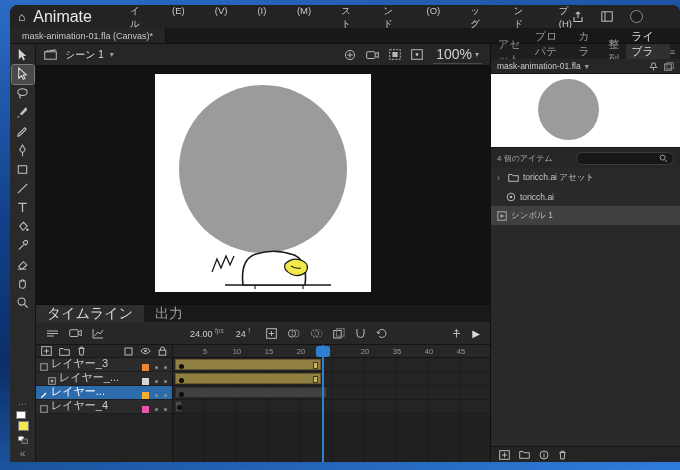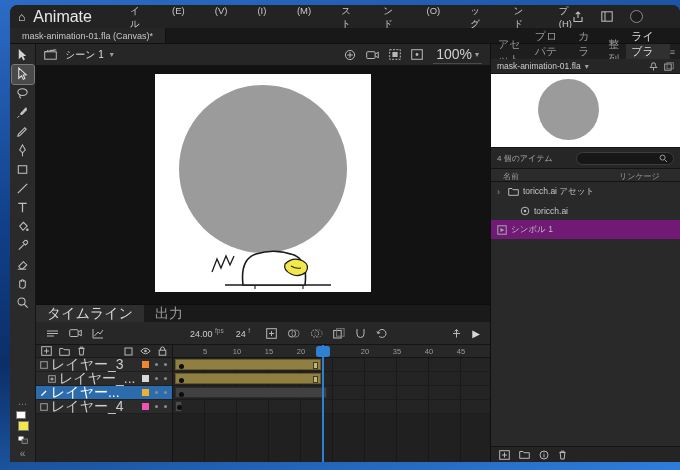--- a/index.html
+++ b/index.html
@@ -54,21 +54,21 @@
   .tl-tab { font-size:14px; color:#9b9b9b; display:flex; align-items:center; padding:0 11px; }
   .tl-tab.active { background:#2e2e2e; color:#dcdcdc; }
   .tl-toolbar { height:23px; background:#272727; border-bottom:1px solid #141414; display:flex; align-items:center; padding:0 10px; flex:0 0 auto; }
   .tl-toolbar .grp { display:flex; align-items:center; gap:10px; }
   .tl-num { color:#cfcfcf; font-size:9px; }
   .tl-num sup { font-size:6.5px; color:#9a9a9a; }
   .tl-body { flex:1; display:flex; min-height:0; }
   .tl-left { width:137px; background:#262626; border-right:1px solid #141414; display:flex; flex-direction:column; flex:0 0 auto; }
   .tl-lhead { height:13px; display:flex; align-items:center; gap:7px; padding:0 5px; border-bottom:1px solid #191919; }
   .lh-right { margin-left:auto; display:flex; gap:7px; align-items:center; }
-  .layer-row { height:14px; display:flex; align-items:center; font-size:14px; color:#cccccc; padding:0 5px 0 4px; border-bottom:1px solid #1e1e1e; background:#2b2b2b; gap:3px; }
+  .layer-row { height:14px; display:flex; align-items:flex-end; font-size:11px; color:#cccccc; padding:0 5px 0 4px; border-bottom:1px solid #1e1e1e; background:#2b2b2b; gap:3px; }
   .layer-row.selected { background:#2c6cad; color:#ffffff; }
   .lr-right { margin-left:auto; display:flex; align-items:center; gap:6px; }
   .chip { width:7px; height:7px; }
   .chip.c0 { background:#f0872e; } .chip.c1 { background:#f0b02e; }
   .chip.c2 { background:#d8d8d8; } .chip.c3 { background:#f052b4; }
   .dot { width:3px; height:3px; border-radius:50%; background:#8d8d8d; }
   .tl-leftfill { flex:1; background:#232323; }
   .tl-frames { flex:1; position:relative; background:#212121; overflow:hidden; }
   .ruler { height:13px; background:#272727; border-bottom:1px solid #141414; position:relative; }
   .ruler span { position:absolute; top:2px; transform:translateX(-50%); font-size:7.5px; color:#9a9a9a; }
@@ -97,22 +97,22 @@
   .countrow { height:20px; display:flex; align-items:center; padding:0 6px; gap:6px; background:#262626; flex:0 0 auto; }
   .countlbl { color:#a8a8a8; font-size:8px; white-space:nowrap; }
   .search { margin-left:auto; width:98px; height:13px; background:#171717; border:1px solid #3d3d3d; border-radius:7px; display:flex; align-items:center; padding:0 5px; }
   .search input { flex:1; min-width:0; background:transparent; border:none; outline:none; color:#ccc; font-size:8px; font-family:"Liberation Sans", sans-serif; }
   .libhead { height:14px; background:#2b2b2b; border-top:1px solid #141414; border-bottom:1px solid #141414; position:relative; flex:0 0 auto; }
   .libhead .col-name { position:absolute; left:12px; top:2px; font-size:8px; color:#9c9c9c; }
   .libhead .col-link { position:absolute; left:128px; top:2px; font-size:8px; color:#9c9c9c; }
   .liblist { flex:1; background:#292929; min-height:0; }
   .libitem { height:19px; display:flex; align-items:center; gap:4px; padding:0 6px; font-size:8.5px; color:#c6c6c6; }
   .libitem .disc { color:#9a9a9a; font-size:9px; width:7px; }
-  .libitem.indent { padding-left:29px; }
-  .libitem.selected { background:#701a75; color:#bdbdbd; }
+  .libitem.indent { padding-left:15px; }
+  .libitem.selected { background:#404040; color:#bdbdbd; }
   .libfooter { height:16px; background:#242424; border-top:1px solid #141414; display:flex; align-items:center; gap:9px; padding:0 8px; flex:0 0 auto; }
   .ic { display:flex; align-items:center; justify-content:center; }
 </style>
 </head>
 <body>
 
 <div class="window">
 
   <div class="titlebar">
     <span class="home">⌂</span>
@@ -558,24 +558,20 @@
           <input placeholder="" style="">
           <span class="ic">
               <svg width="9" height="9" viewBox="0 0 9 9">
                 <circle cx="3.6" cy="3.6" r="2.5" stroke="#9a9a9a" fill="none"></circle>
                 <line x1="5.6" y1="5.6" x2="8" y2="8" stroke="#9a9a9a"></line>
               </svg>
             </span>
         </div>
       </div>
 
-      <div class="libhead">
-        <span class="col-name">名前</span>
-        <span class="col-link">リンケージ</span>
-      </div>
 
       <div class="liblist">
         <div class="libitem">
           <span class="disc">›</span>
           <span class="ic">
               <svg width="11" height="9" viewBox="0 0 11 9">
                 <path d="M0.7 8.3 V1.5 H4 L5 2.7 H10.3 V8.3 Z" stroke="#b8b8b8" fill="none"></path>
               </svg>
             </span>
           <span>toricch.ai アセット</span>

